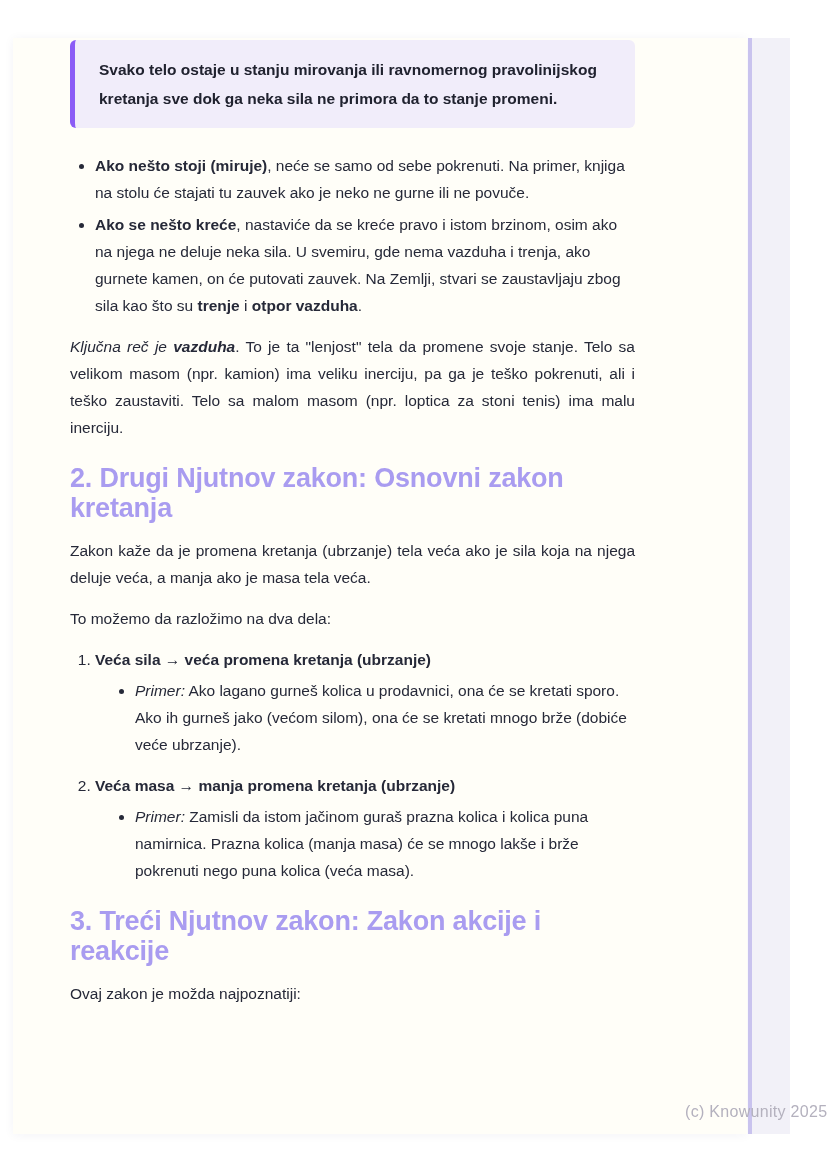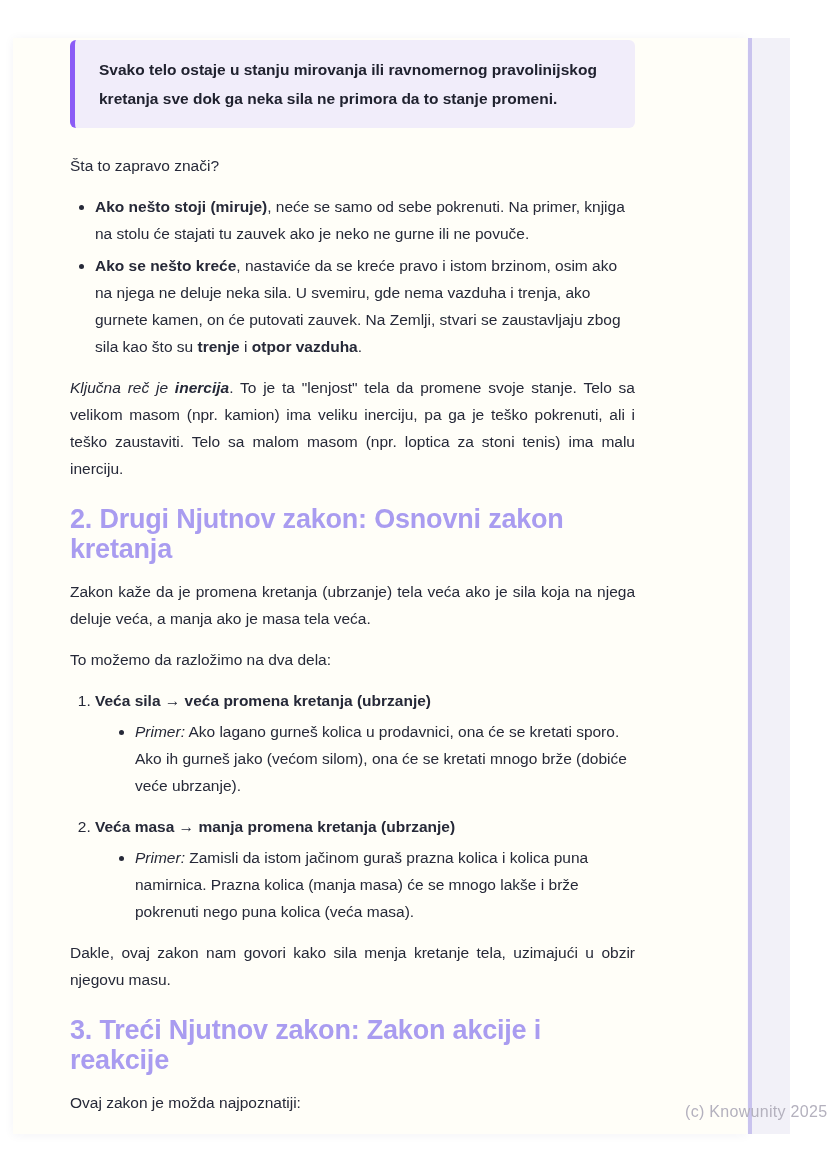--- a/index.html
+++ b/index.html
@@ -84,28 +84,27 @@
 <body>
 
 <div class="viewer">
 
   <div class="page">
 
     <div class="callout">
       <p>Svako telo ostaje u stanju mirovanja ili ravnomernog pravolinijskog kretanja sve dok ga neka sila ne primora da to stanje promeni.</p>
     </div>
 
-    <p class="body-p">Šta to zapravo znači?</p>
 
     <ul class="bullets">
       <li><strong>Ako nešto stoji (miruje)</strong><span>, neće se samo od sebe pokrenuti. Na primer, knjiga na stolu će stajati tu zauvek ako je neko ne gurne ili ne povuče.</span></li>
       <li><strong>Ako se nešto kreće</strong><span>, nastaviće da se kreće pravo i istom brzinom, osim ako na njega ne deluje neka sila. U svemiru, gde nema vazduha i trenja, ako gurnete kamen, on će putovati zauvek. Na Zemlji, stvari se zaustavljaju zbog sila kao što su </span><strong>trenje</strong><span> i </span><strong>otpor vazduha</strong><span>.</span></li>
     </ul>
 
-    <p class="body-p just"><em>Ključna reč je </em><span class="bi">inercija</span><span>. To je ta "lenjost" tela da promene svoje stanje. Telo sa velikom masom (npr. kamion) ima veliku inerciju, pa ga je teško pokrenuti, ali i teško zaustaviti. Telo sa malom masom (npr. loptica za stoni tenis) ima malu inerciju.</span></p>
+    <p class="body-p just"><em>Ključna reč je </em><span class="bi">vazduha</span><span>. To je ta "lenjost" tela da promene svoje stanje. Telo sa velikom masom (npr. kamion) ima veliku inerciju, pa ga je teško pokrenuti, ali i teško zaustaviti. Telo sa malom masom (npr. loptica za stoni tenis) ima malu inerciju.</span></p>
 
     <h2>2. Drugi Njutnov zakon: Osnovni zakon kretanja</h2>
 
     <p class="body-p just">Zakon kaže da je promena kretanja (ubrzanje) tela veća ako je sila koja na njega deluje veća, a manja ako je masa tela veća.</p>
     <p class="body-p">To možemo da razložimo na dva dela:</p>
 
     <ol class="steps">
       <li>
         <strong>Veća sila → veća promena kretanja (ubrzanje)</strong>
         <ul class="sub">
@@ -113,21 +112,20 @@
         </ul>
       </li>
       <li>
         <strong>Veća masa → manja promena kretanja (ubrzanje)</strong>
         <ul class="sub">
           <li><em>Primer:</em><span> Zamisli da istom jačinom guraš prazna kolica i kolica puna namirnica. Prazna kolica (manja masa) će se mnogo lakše i brže pokrenuti nego puna kolica (veća masa).</span></li>
         </ul>
       </li>
     </ol>
 
-    <p class="body-p just">Dakle, ovaj zakon nam govori kako sila menja kretanje tela, uzimajući u obzir njegovu masu.</p>
 
     <h2>3. Treći Njutnov zakon: Zakon akcije i reakcije</h2>
 
     <p class="body-p">Ovaj zakon je možda najpoznatiji:</p>
 
   </div>
 
   <div class="next-page-edge"></div>
 
   <div class="watermark">(c) Knowunity 2025</div>

